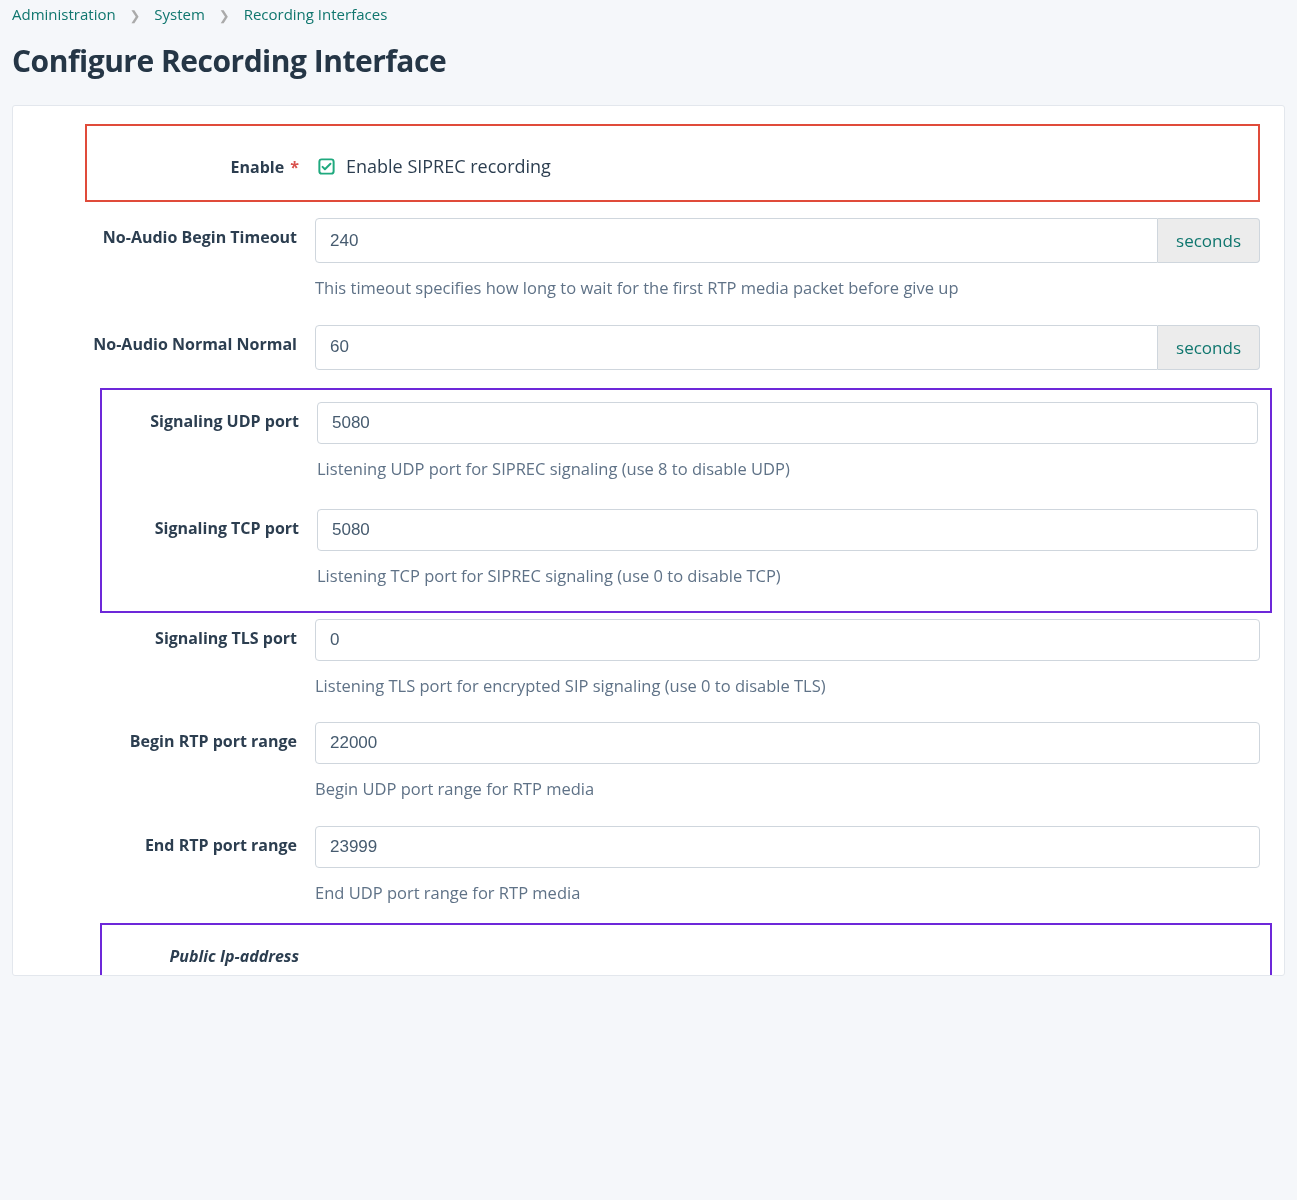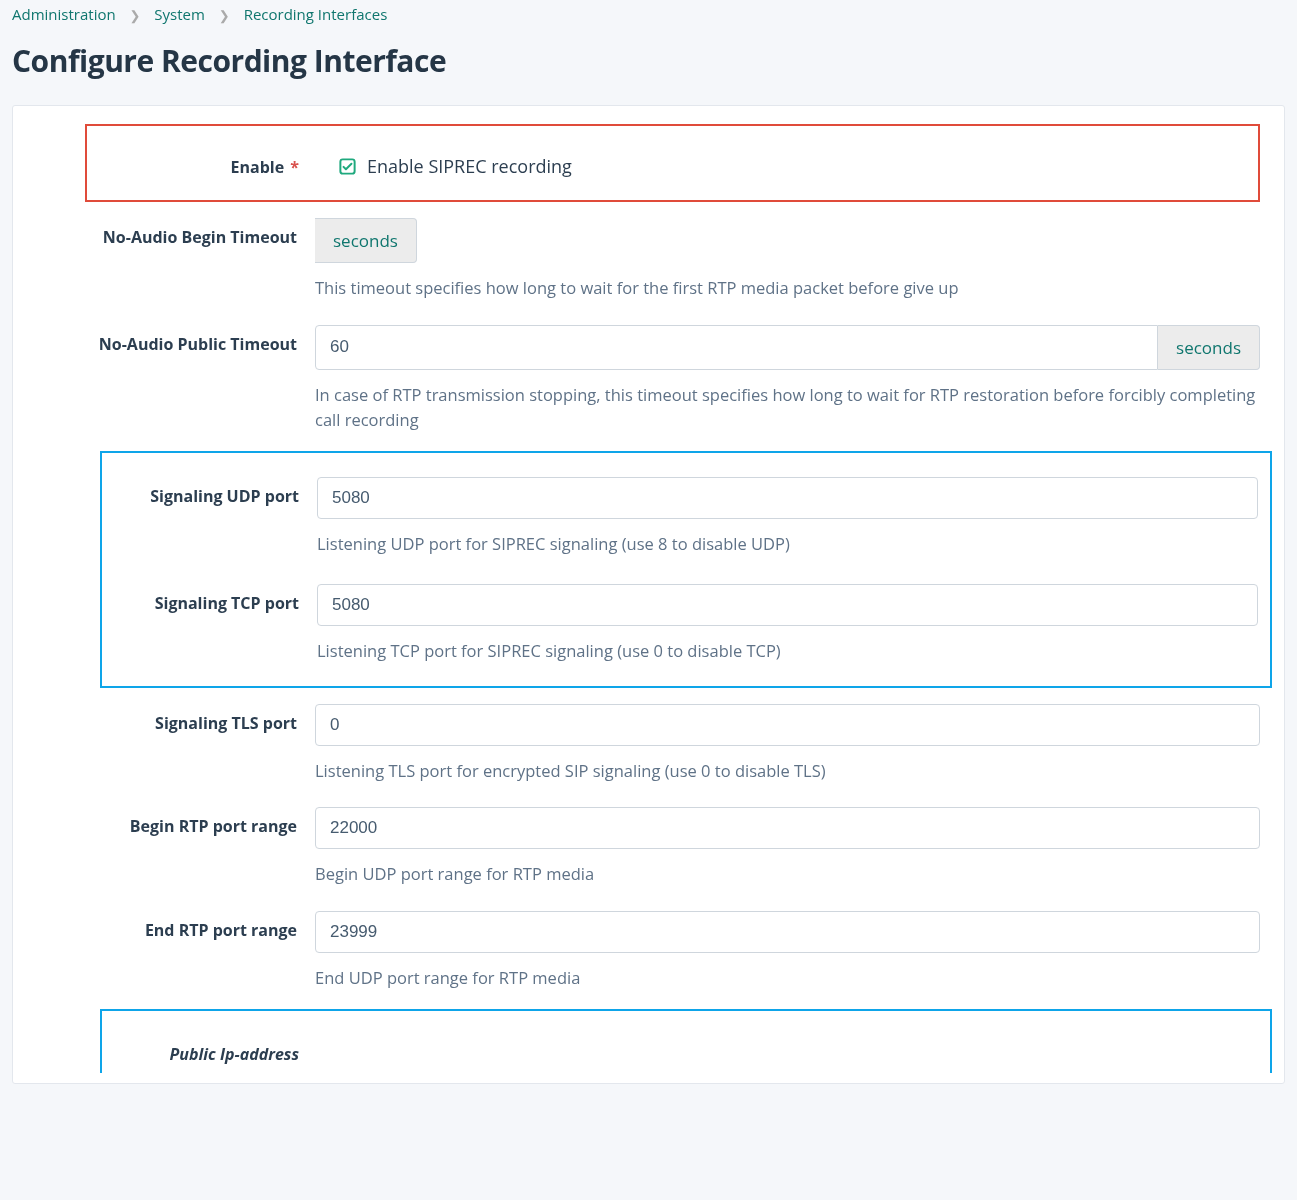--- a/index.html
+++ b/index.html
@@ -35,23 +35,23 @@
       display: flex;
       align-items: flex-start;
       padding: 6px 0 18px 0;
     }
     .form-row.highlighted {
       border: 2px solid #e04b3a;
       padding: 22px 0 22px 0;
       margin-bottom: 10px;
     }
     .highlight-group {
-      border: 2px solid #0ea5e9;
-      margin-bottom: 10px;
-      padding-top: 18px;
+      border: 2px solid #6d28d9;
+      margin-bottom: 0;
+      padding-top: 6px;
     }
     .highlight-group .form-row { padding-bottom: 22px; }
     .label-col {
       width: 290px;
       flex-shrink: 0;
       text-align: right;
       padding-right: 18px;
       padding-top: 8px;
       font-weight: 700;
       color: #2c3e50;
@@ -106,21 +106,21 @@
     <span class="sep">❯</span>
     <span class="crumb">System</span>
     <span class="sep">❯</span>
     <span class="crumb">Recording Interfaces</span>
   </div>
 
   <h1 class="page-title">Configure Recording Interface</h1>
 
   <div class="panel">
 
-    <div class="form-row highlighted" style="margin-left:60px;margin-right:12px;gap:21px;">
+    <div class="form-row highlighted" style="margin-left:60px;margin-right:12px;">
       <div class="label-col" style="width:230px;">
         <span>Enable</span>
         <span class="required">*</span>
       </div>
       <div class="control-col">
         <div class="chk-wrap">
           <span class="chk-icon">
             <svg viewBox="0 0 24 24" fill="none" stroke="currentColor" stroke-width="2.5">
               <rect x="3" y="3" width="18" height="18" rx="3"></rect>
               <path d="M7 12.5l3 3 7-7" stroke-linecap="round" stroke-linejoin="round"></path>
@@ -128,34 +128,34 @@
           </span>
           <span class="chk-label">Enable SIPREC recording</span>
         </div>
       </div>
     </div>
 
     <div class="form-row">
       <div class="label-col">No-Audio Begin Timeout</div>
       <div class="control-col">
         <div class="input-group">
+          <input class="text-input" value="240" style="">
           <span class="input-addon">seconds</span>
         </div>
         <div class="help-text">This timeout specifies how long to wait for the first RTP media packet before give up</div>
       </div>
     </div>
 
     <div class="form-row">
-      <div class="label-col">No-Audio Public Timeout</div>
+      <div class="label-col">No-Audio Normal Normal</div>
       <div class="control-col">
         <div class="input-group">
           <input class="text-input" value="60" style="">
           <span class="input-addon">seconds</span>
         </div>
-        <div class="help-text">In case of RTP transmission stopping, this timeout specifies how long to wait for RTP restoration before forcibly completing call recording</div>
       </div>
     </div>
 
     <div class="highlight-group" style="margin-left:75px;margin-right:0px;">
       <div class="form-row">
         <div class="label-col" style="width:215px;">Signaling UDP port</div>
         <div class="control-col">
           <input class="text-input" style="width: 100%;" value="5080">
           <div class="help-text">Listening UDP port for SIPREC signaling (use 8 to disable UDP)</div>
         </div>

